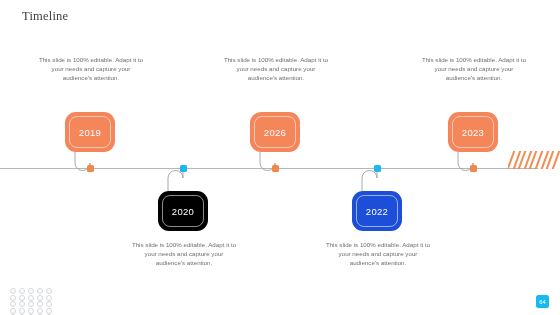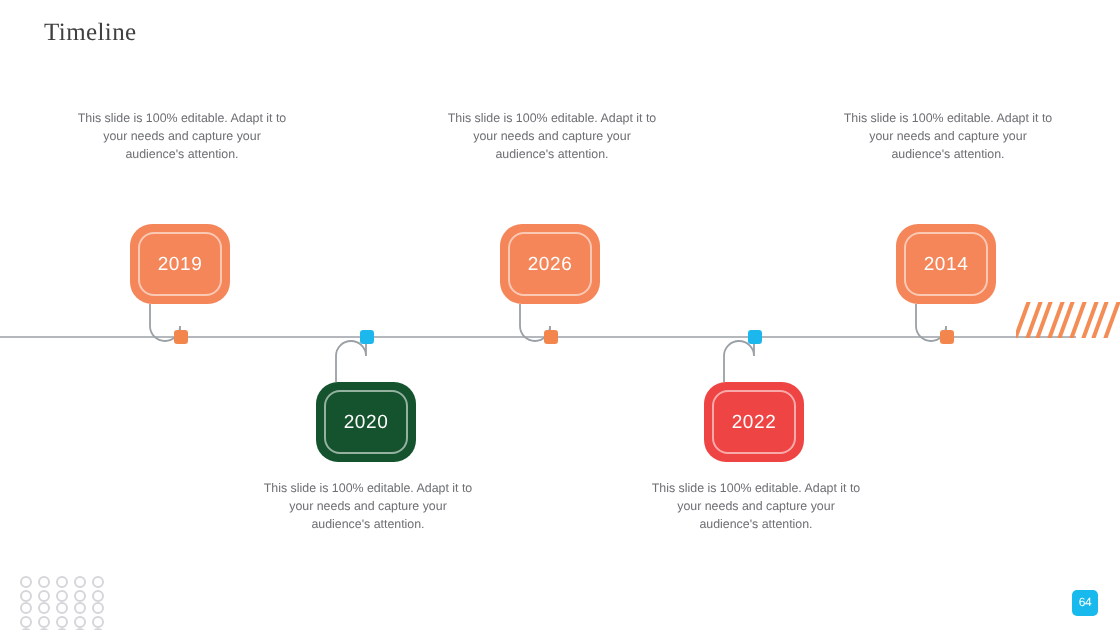--- a/index.html
+++ b/index.html
@@ -190,21 +190,21 @@
           <span class="inner-ring"></span>
           <span class="year-label">2019</span>
         </div>
         <svg class="connector" width="92" height="115" viewBox="0 0 92 115">
           <path d="M 30 97 L 30 108 A 7.5 7.5 0 0 0 45 108 L 45 113" fill="none" stroke="#9aa0a6" stroke-width="0.9"></path>
         </svg>
         <div class="marker" style="background: rgb(242, 134, 76); left: 41.5px; top: 109.5px;"></div>
       </div>
       <div class="node down" style="left: 138px;">
         <div class="blurb">This slide is 100% editable. Adapt it to your needs and capture your audience's attention.</div>
-        <div class="year-box" style="background: #14532d;">
+        <div class="year-box" style="background: #000000;">
           <span class="inner-ring"></span>
           <span class="year-label">2020</span>
         </div>
         <svg class="connector" width="92" height="118" viewBox="0 0 92 118">
           <path d="M 30 23 L 30 10 A 7.5 7.5 0 0 1 45 10 L 45 2" fill="none" stroke="#9aa0a6" stroke-width="0.9"></path>
         </svg>
         <div class="marker" style="background: rgb(28, 183, 236); left: 41.5px; top: -3.5px;"></div>
       </div>
       <div class="node up" style="left: 230px;">
         <div class="blurb">This slide is 100% editable. Adapt it to your needs and capture your audience's attention.</div>
@@ -212,34 +212,34 @@
           <span class="inner-ring"></span>
           <span class="year-label">2026</span>
         </div>
         <svg class="connector" width="92" height="115" viewBox="0 0 92 115">
           <path d="M 30 97 L 30 108 A 7.5 7.5 0 0 0 45 108 L 45 113" fill="none" stroke="#9aa0a6" stroke-width="0.9"></path>
         </svg>
         <div class="marker" style="background: rgb(242, 134, 76); left: 41.5px; top: 109.5px;"></div>
       </div>
       <div class="node down" style="left: 332px;">
         <div class="blurb">This slide is 100% editable. Adapt it to your needs and capture your audience's attention.</div>
-        <div class="year-box" style="background: #ef4444; text-align: center;">
+        <div class="year-box" style="background: #1d4ed8; text-align: center;">
           <span class="inner-ring"></span>
           <span class="year-label">2022</span>
         </div>
         <svg class="connector" width="92" height="118" viewBox="0 0 92 118">
           <path d="M 30 23 L 30 10 A 7.5 7.5 0 0 1 45 10 L 45 2" fill="none" stroke="#9aa0a6" stroke-width="0.9"></path>
         </svg>
         <div class="marker" style="background: rgb(28, 183, 236); left: 41.5px; top: -3.5px;"></div>
       </div>
       <div class="node up" style="left: 428px;">
         <div class="blurb">This slide is 100% editable. Adapt it to your needs and capture your audience's attention.</div>
         <div class="year-box" style="background: rgb(245, 134, 90);">
           <span class="inner-ring"></span>
-          <span class="year-label">2014</span>
+          <span class="year-label">2023</span>
         </div>
         <svg class="connector" width="92" height="115" viewBox="0 0 92 115">
           <path d="M 30 97 L 30 108 A 7.5 7.5 0 0 0 45 108 L 45 113" fill="none" stroke="#9aa0a6" stroke-width="0.9"></path>
         </svg>
         <div class="marker" style="background: rgb(242, 134, 76); left: 41.5px; top: 109.5px;"></div>
       </div>
     </div>
 
   <div id="dot-grid">
       <i></i>

